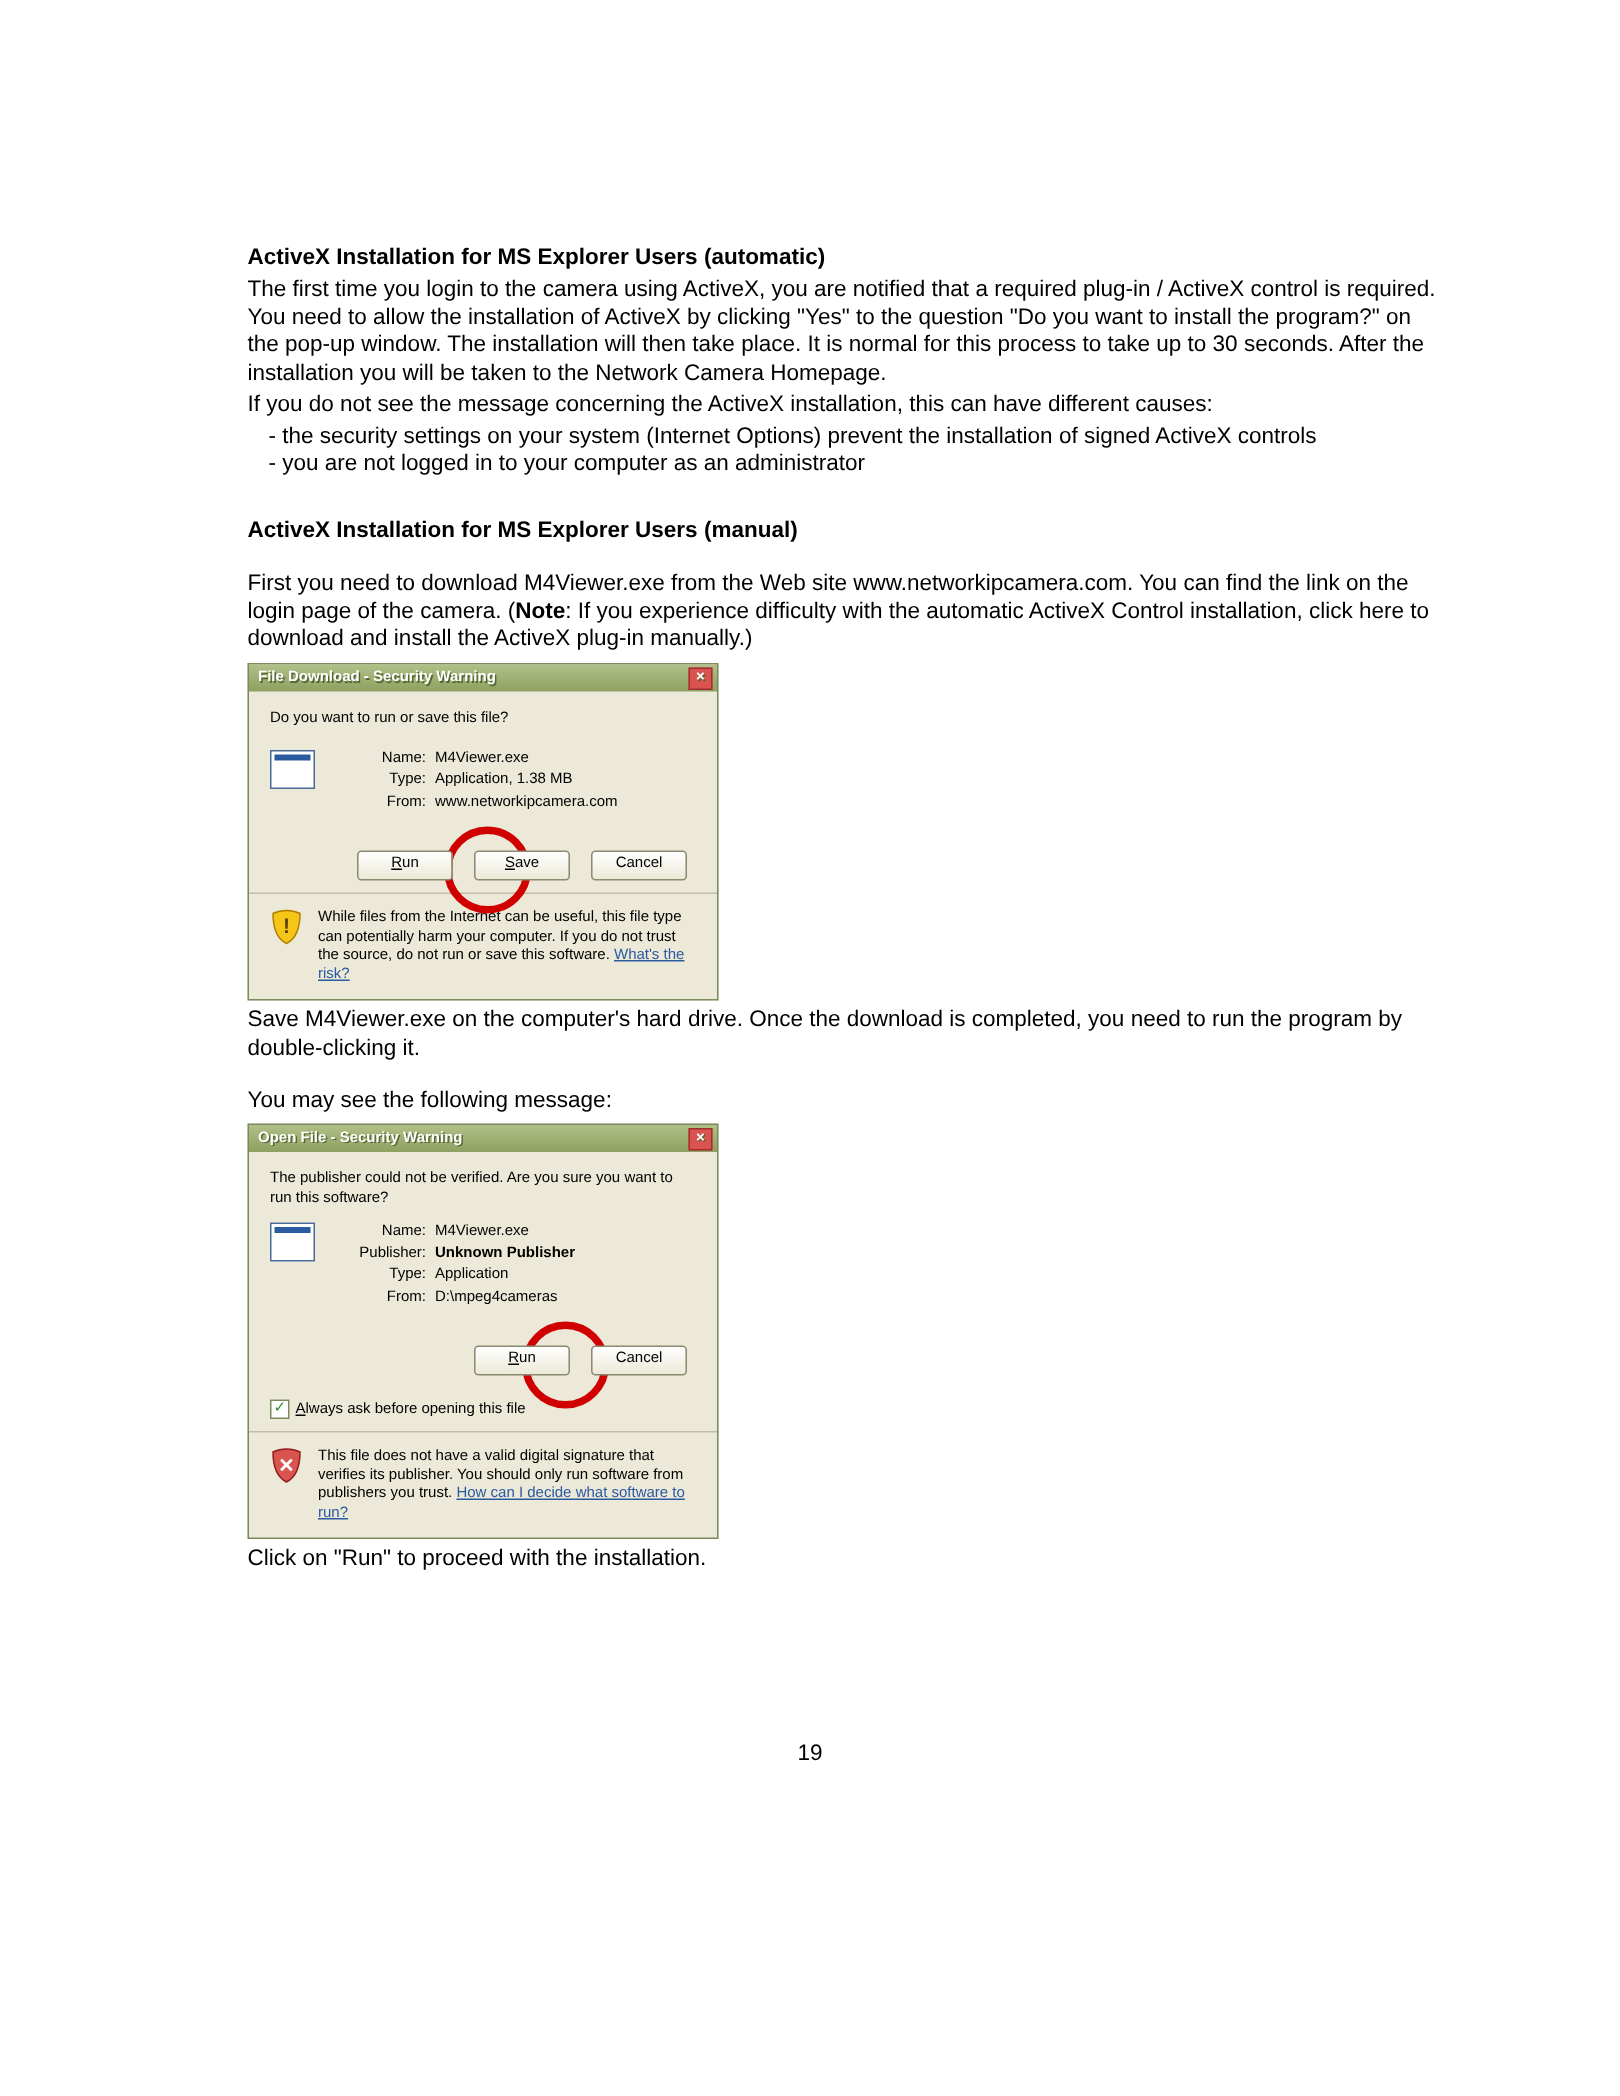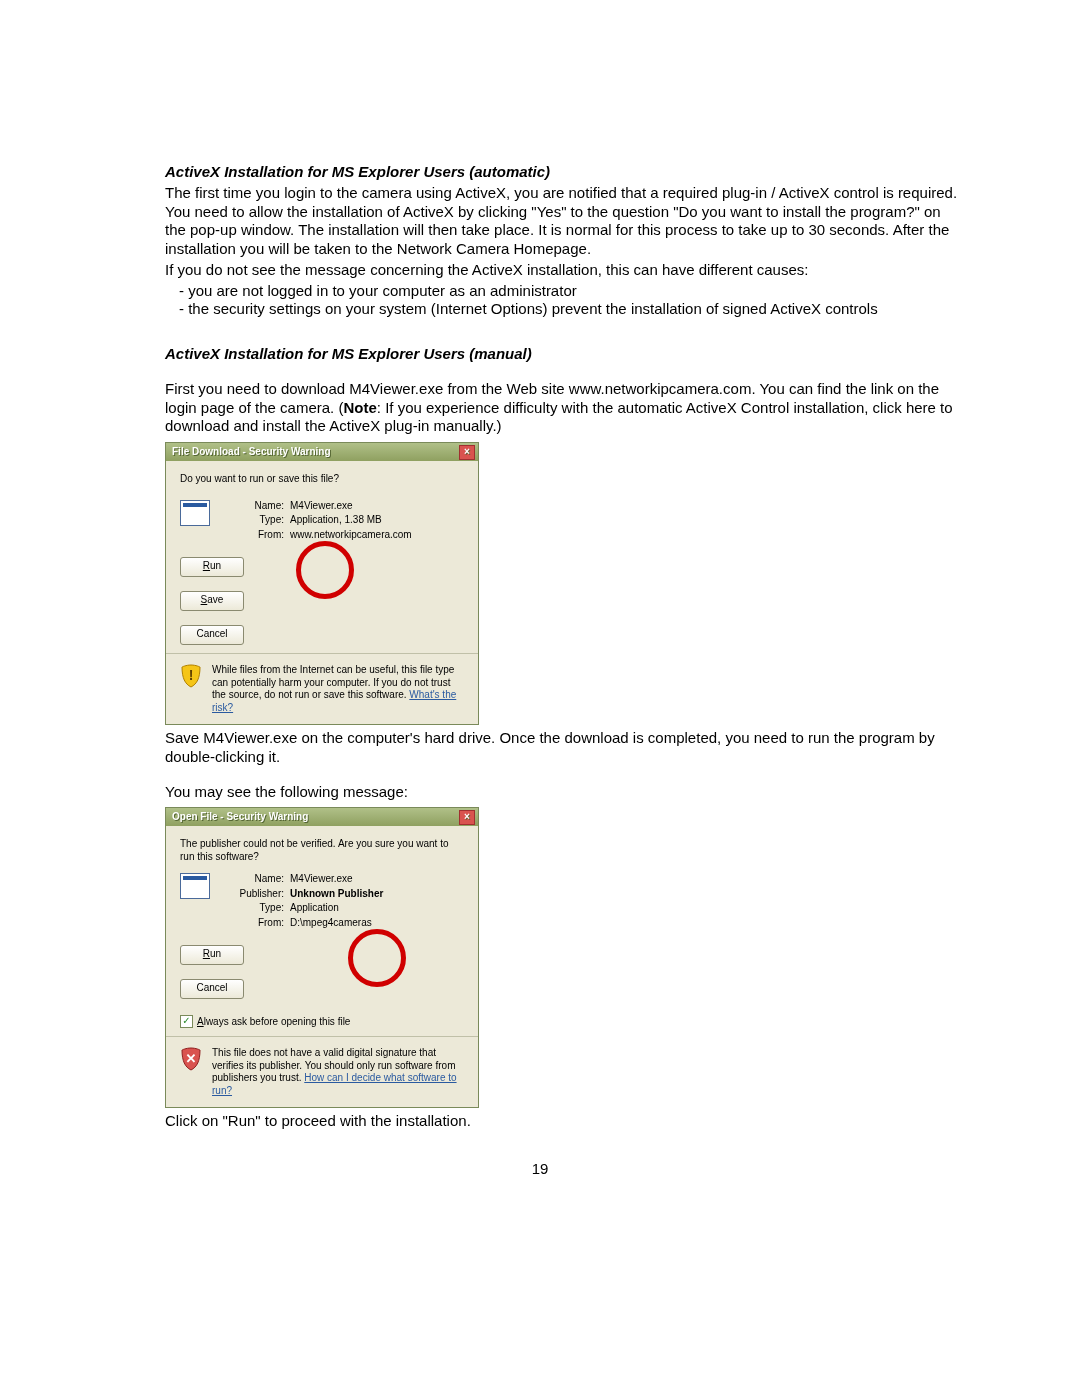--- a/index.html
+++ b/index.html
@@ -17,21 +17,20 @@
     box-sizing: border-box;
     padding: 163px 110px 0 165px;
   }
   .content {
     width: 800px;
     line-height: 1.25;
   }
   .h {
     font-weight: bold;
     margin: 0 0 2px 0;
-    font-style: italic;
   }
   p { margin: 0 0 2px 0; }
   .gap-small { height: 14px; }
   .gap-med { height: 26px; }
   ul.bullets {
     margin: 0;
     padding-left: 14px;
     list-style: none;
   }
   ul.bullets li::before {
@@ -98,23 +97,22 @@
   }
   .info-rows { font-size: 10px; }
   .info-rows .row { display: flex; margin-bottom: 2px; }
   .info-rows .label { width: 48px; text-align: right; margin-right: 6px; }
   .info-rows .value { }
   .info-rows .value.bold { font-weight: bold; text-align: center; }
   .btn-row {
     display: flex;
     justify-content: center;
     gap: 10px;
-    margin: 14px 0 8px 0;
-    position: relative;
-    flex-direction: column;
+    margin: 24px 0 8px 0;
+    position: relative;
   }
   .btn {
     width: 62px;
     height: 18px;
     background: linear-gradient(to bottom,#fff,#ece9d8);
     border: 1px solid #8a8a70;
     border-radius: 3px;
     font-size: 10px;
     text-align: center;
     line-height: 16px;
@@ -164,22 +162,22 @@
 </head>
 <body>
 
 <div class="page">
   <div class="content">
 
     <p class="h">ActiveX Installation for MS Explorer Users (automatic)</p>
     <p>The first time you login to the camera using ActiveX, you are notified that a required plug-in / ActiveX control is required. You need to allow the installation of ActiveX by clicking "Yes" to the question "Do you want to install the program?" on the pop-up window. The installation will then take place. It is normal for this process to take up to 30 seconds. After the installation you will be taken to the Network Camera Homepage.</p>
     <p>If you do not see the message concerning the ActiveX installation, this can have different causes:</p>
     <ul class="bullets">
+      <li style="padding-left:0; text-indent:0;">the security settings on your system (Internet Options) prevent the installation of signed ActiveX controls</li>
       <li>you are not logged in to your computer as an administrator</li>
-      <li style="padding-left:0; text-indent:0;">the security settings on your system (Internet Options) prevent the installation of signed ActiveX controls</li>
     </ul>
 
     <div class="gap-med"></div>
 
     <p class="h">ActiveX Installation for MS Explorer Users (manual)</p>
     <div class="gap-small"></div>
     <p>
       <span>First you need to download M4Viewer.exe from the Web site www.networkipcamera.com. You can find the link on the login page of the camera. (</span><b>Note</b><span>: If you experience difficulty with the automatic ActiveX Control installation, click here to download and install the ActiveX plug-in manually.)</span>
     </p>
 

